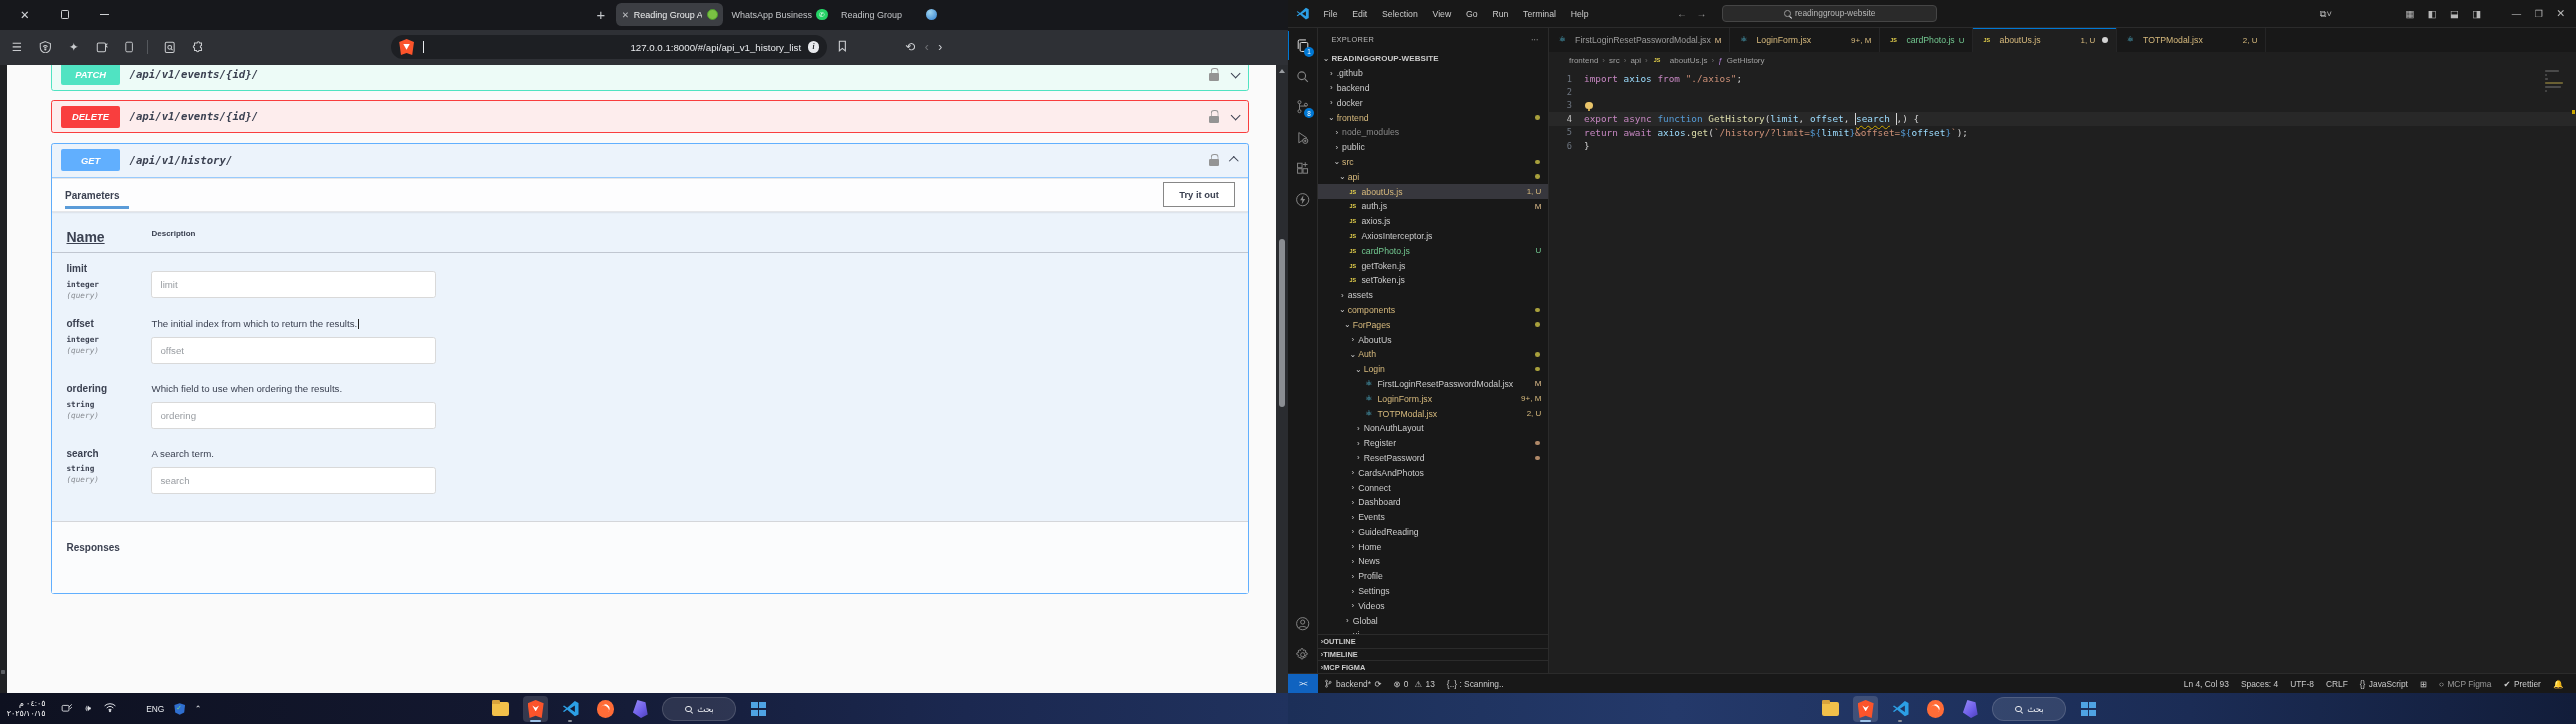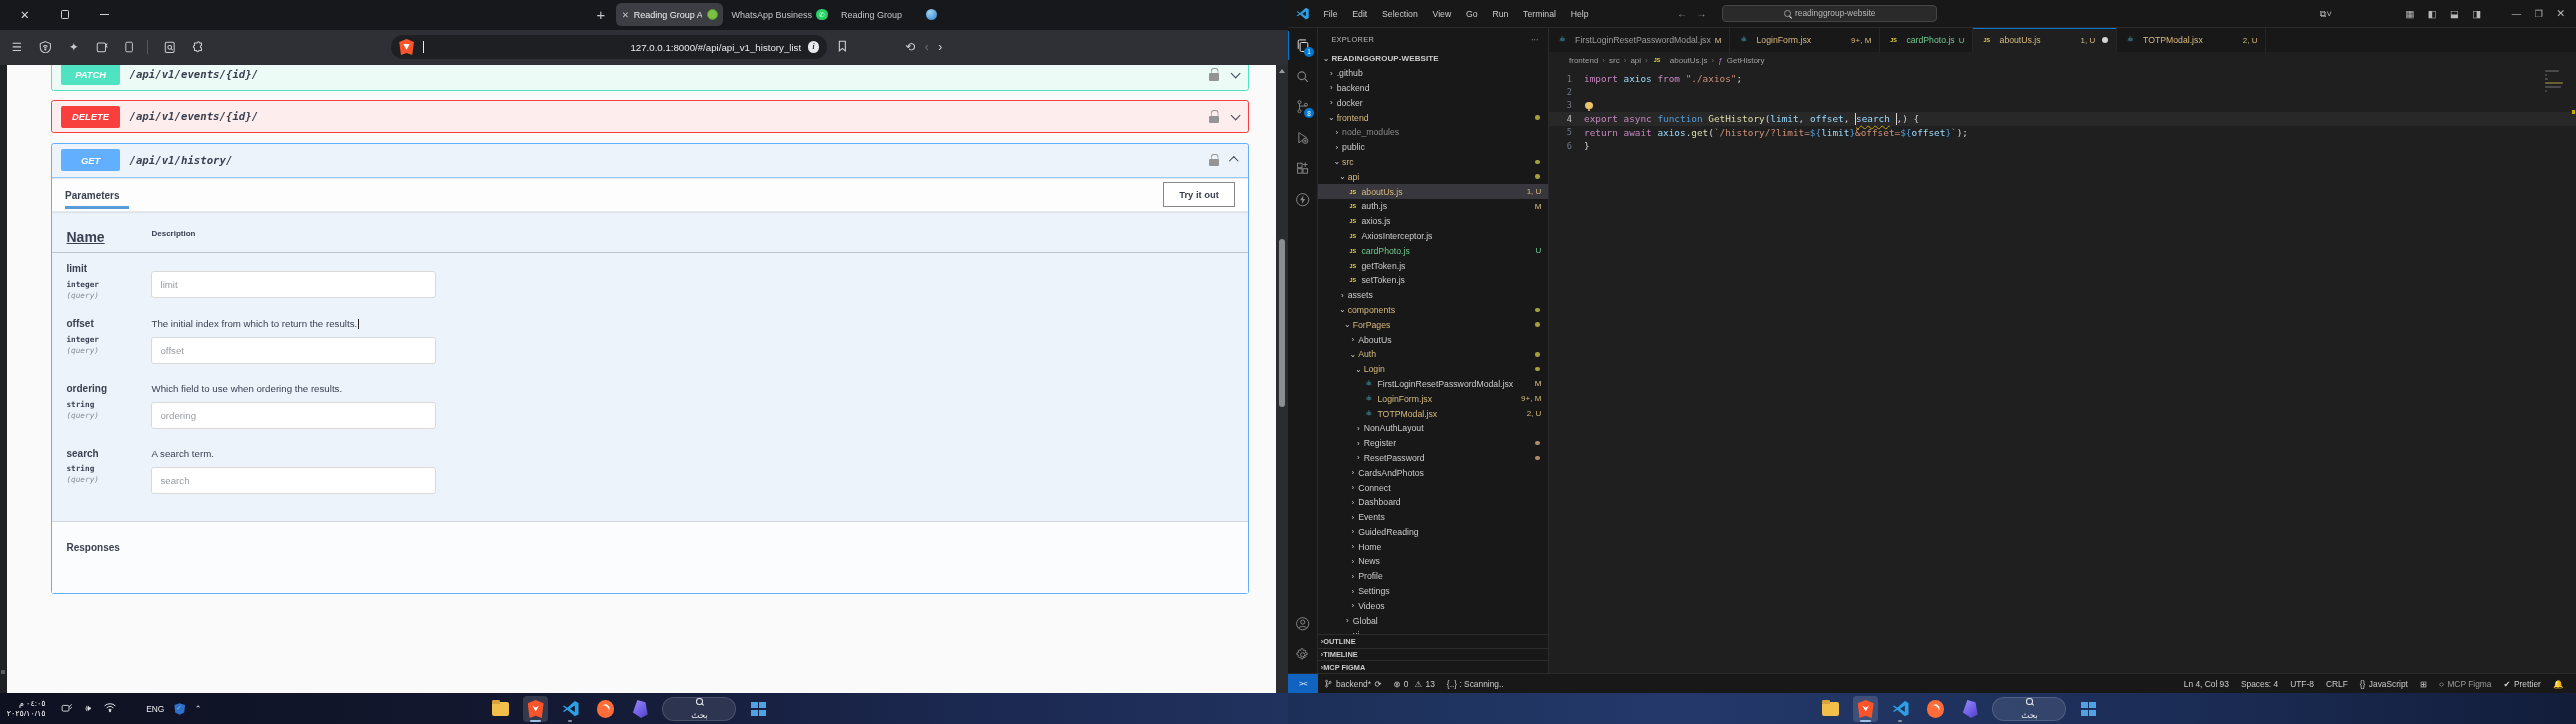--- a/index.html
+++ b/index.html
@@ -162,21 +162,21 @@
   .appico.running::after { content:""; position:absolute; bottom:-0.7px; left:10.7px; width:4px; height:2px; border-radius:1.3px; background:#8a8f98; }
   .appico.focusapp { background:rgba(255,255,255,.14); }
   .appico.focusapp::after { content:""; position:absolute; bottom:-0.7px; left:7.4px; width:10.7px; height:2.3px; border-radius:1.3px; background:#9fc3e8; }
   .folderico { width:17.4px; height:13.4px; background:#f2c04a; border-radius:2px; position:relative; }
   .folderico::before { content:""; position:absolute; top:-2.7px; left:0; width:8px; height:4px; background:#d9a33c; border-radius:1.3px 1.3px 0 0; }
   .bravico { width:16px; height:18px; background:#fb542b; clip-path:polygon(50% 0,100% 18%,88% 100%,50% 88%,12% 100%,0 18%); position:relative; }
   .bravico::after { content:""; position:absolute; left:4.7px; top:5.4px; width:6.7px; height:6px; background:#fff; clip-path:polygon(50% 100%,0 0,45% 35%,55% 35%,100% 0); }
   .postmanico { width:17.4px; height:17.4px; border-radius:50%; background:#ff6c37; position:relative; }
   .postmanico::after { content:""; position:absolute; left:3.4px; top:3.4px; width:9.4px; height:9.4px; border-radius:50%; border-top:2px solid #fff; transform:rotate(40deg); }
   .obsidianico { width:14.8px; height:18px; background:linear-gradient(135deg,#9a8cf8,#6c5ce7 60%,#4b3fb5); clip-path:polygon(30% 0,85% 12%,100% 80%,55% 100%,0 70%); }
-  .searchpill { height:24px; min-width:74px; background:rgba(255,255,255,.10); border:0.7px solid rgba(255,255,255,.14); border-radius:12px; display:flex; align-items:center; justify-content:center; gap:5.4px; font-size:8.7px; color:#f0f2f5; padding:0 10.7px;flex-direction:column; }
+  .searchpill { height:24px; min-width:74px; background:rgba(255,255,255,.10); border:0.7px solid rgba(255,255,255,.14); border-radius:12px; display:flex; align-items:center; justify-content:center; gap:5.4px; font-size:8.7px; color:#f0f2f5; padding:0 10.7px; }
   .winlogo { width:14.8px; height:14.8px; display:grid; grid-template-columns:6.7px 6.7px; grid-template-rows:6.7px 6.7px; gap:1.3px; }
   .winlogo i { background:#4fa3e3; }
   .mag { width:6.7px; height:6.7px; border:1.3px solid #e9ebef; border-radius:50%; position:relative; }
   .mag::after { content:""; position:absolute; right:-2.7px; bottom:-2px; width:3.4px; height:1.3px; background:#e9ebef; transform:rotate(40deg); }
 </style>
 </head>
 <body>
 
 <div class="screen">
 

